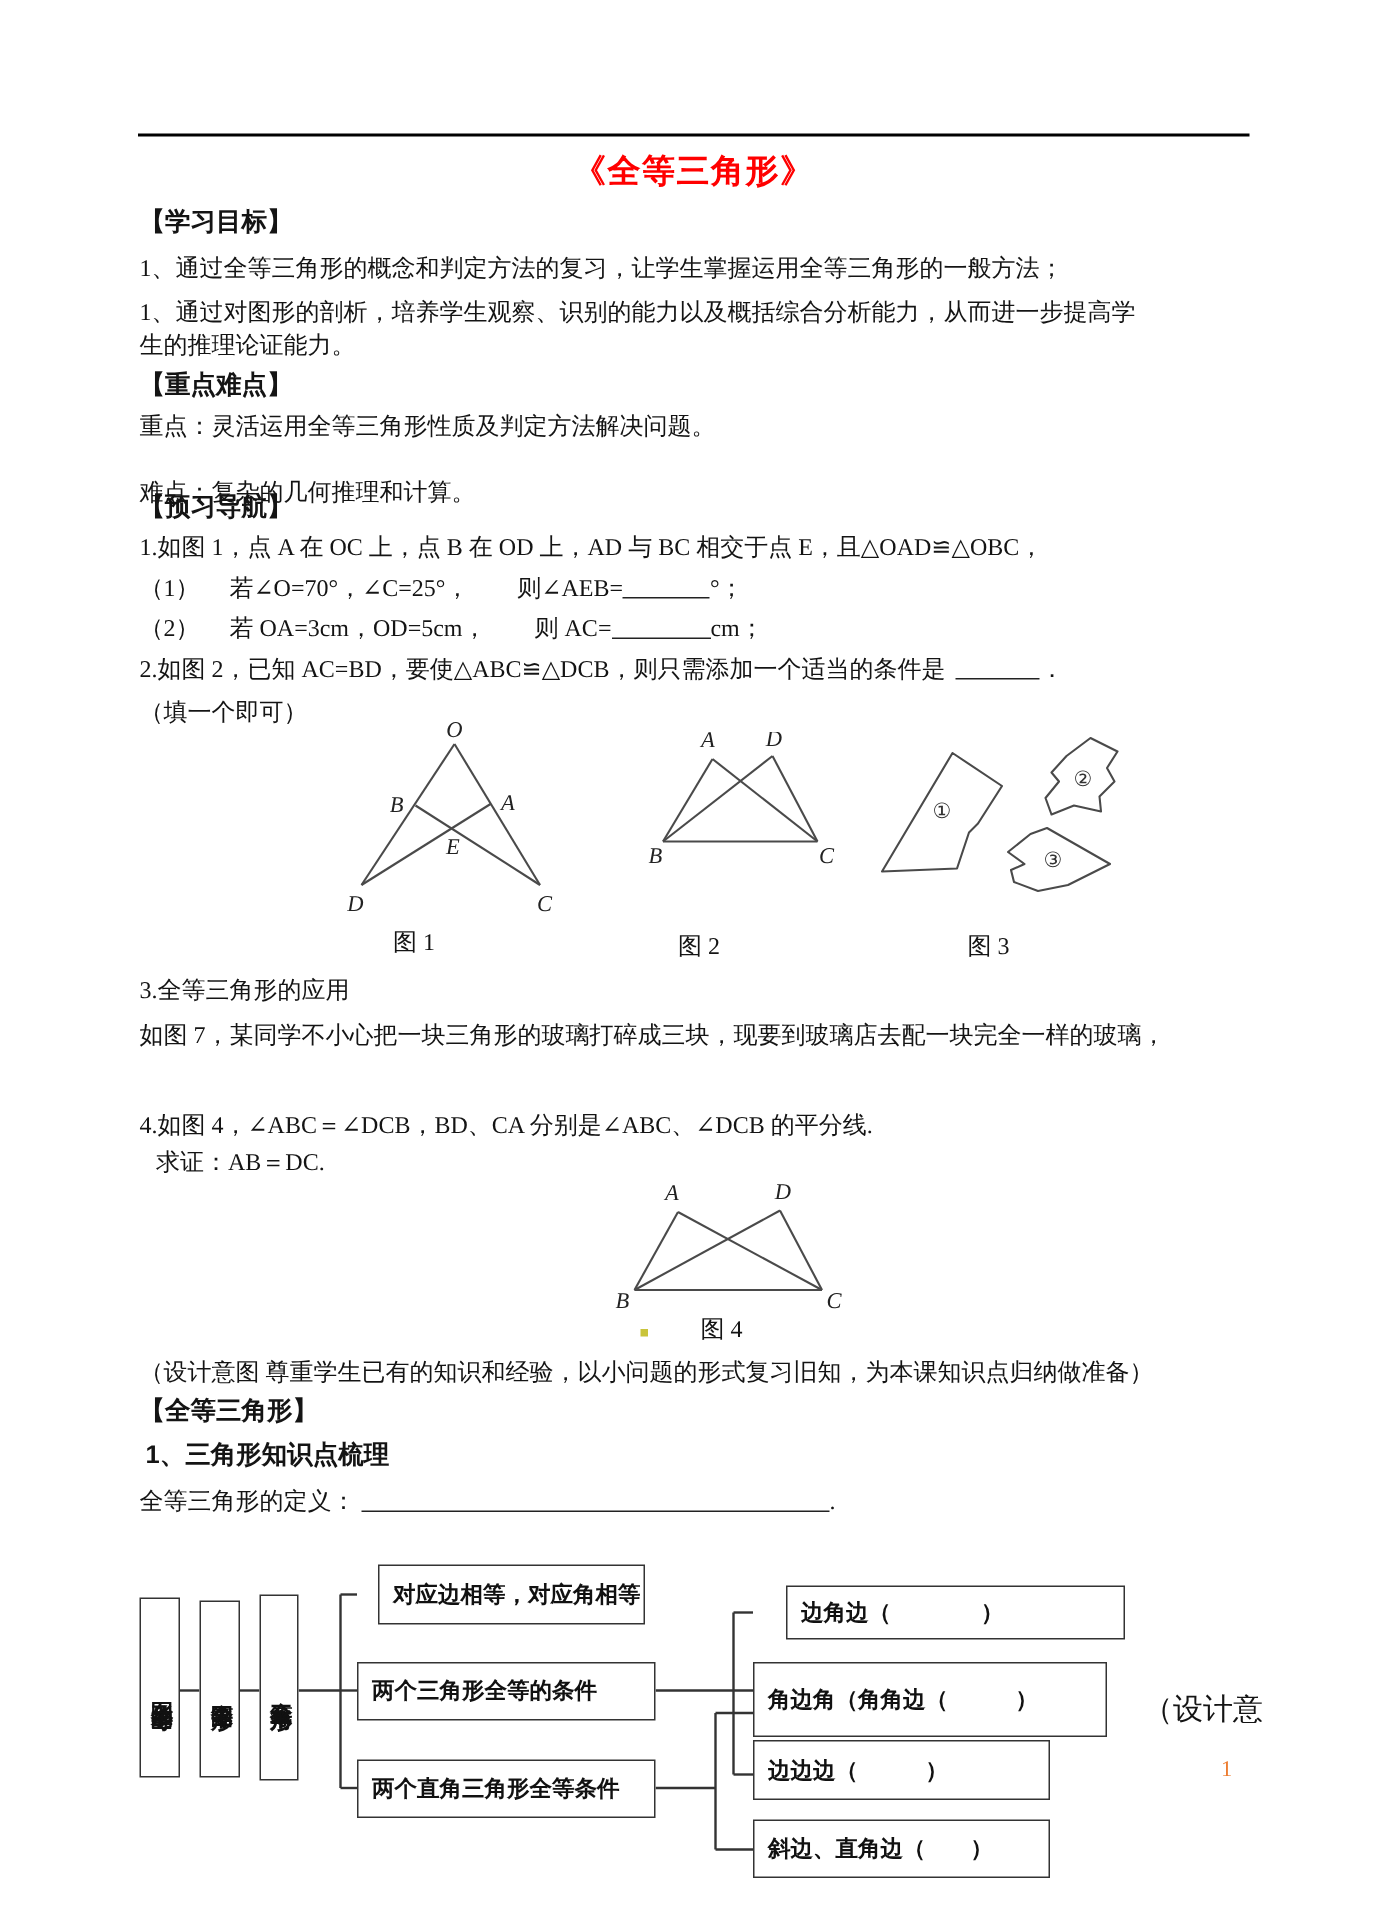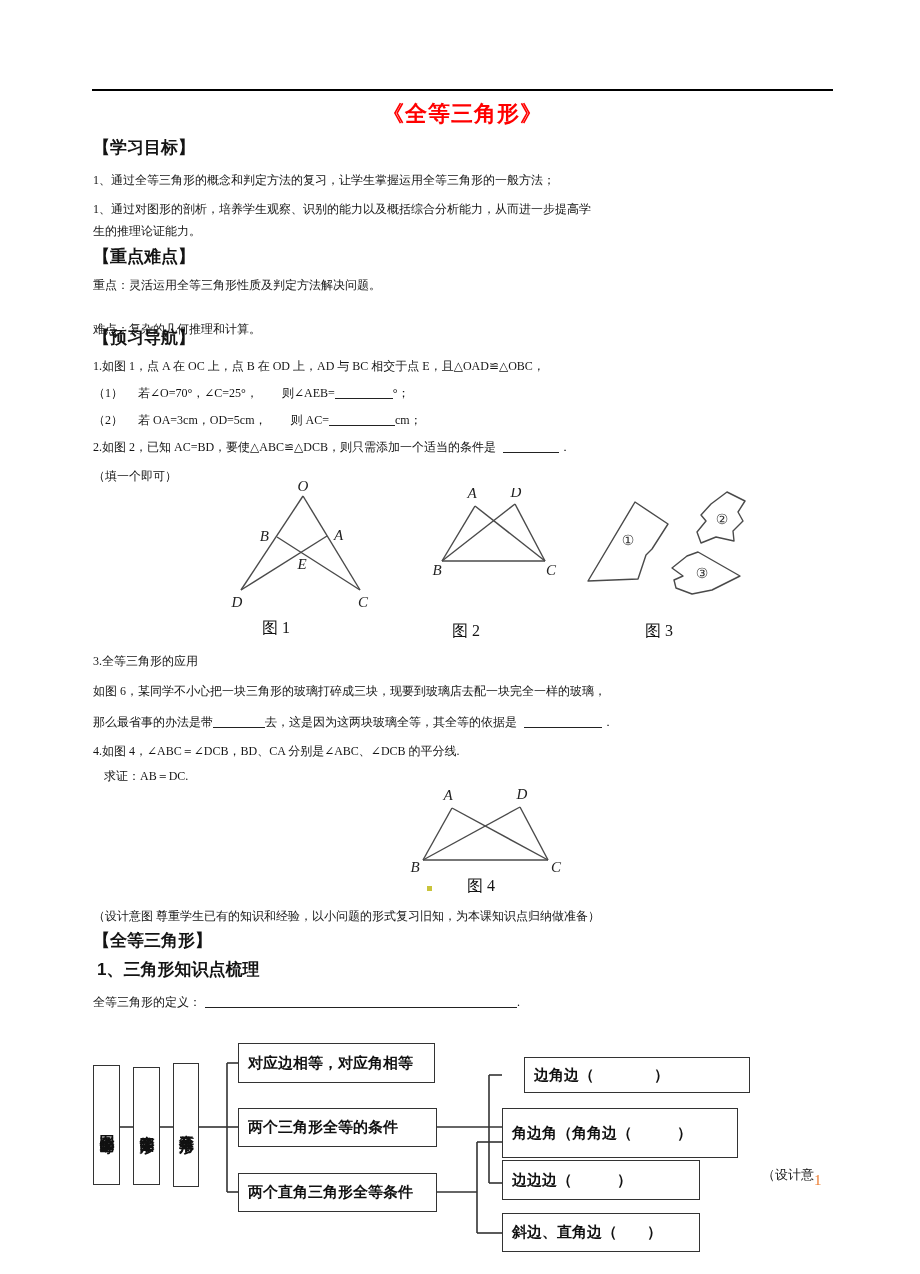--- a/index.html
+++ b/index.html
@@ -1,20 +1,20 @@
 <!DOCTYPE html>
 <html><head>
 <meta charset="utf-8">
 <style>
   html,body { margin:0; padding:0; background:#fff; }
   #page {
     position:relative; width:920px; height:1274px; background:#ffffff;
     font-family:"Liberation Serif","DejaVu Serif",serif; color:#141414; overflow:hidden;
   }
-  .line { position:absolute; left:93px; white-space:nowrap; font-size:12px; line-height:20px; }
+  .line { position:absolute; left:93px; white-space:nowrap; font-size:16px; line-height:20px; }
   .hdr  { font-family:"Liberation Sans","DejaVu Sans",sans-serif; font-weight:bold; font-size:17px; }
   .rule { position:absolute; left:92px; top:89px; width:741px; height:2px; background:#000; }
   .title {
     position:absolute; left:92px; top:99px; width:741px; text-align:center;
     font-family:"Liberation Sans","DejaVu Sans",sans-serif; font-weight:bold;
     font-size:22px; color:#ff0000; letter-spacing:1px;
   }
   .blank { display:inline-block; border-bottom:1.4px solid #222; height:15px; vertical-align:-2px; }
   .caption { position:absolute; font-size:16px; white-space:nowrap; }
   .figsvg { position:absolute; }
@@ -27,21 +27,21 @@
     display:flex; align-items:center; padding-left:9px; white-space:nowrap; overflow:hidden; color:#111;
   }
   .vbox {
     position:absolute; border:1.6px solid #333; background:#fff; box-sizing:border-box;
     font-family:"Liberation Sans","DejaVu Sans",sans-serif; font-size:15px; font-weight:600;
     writing-mode:vertical-rl; text-orientation:upright; letter-spacing:1px;
     display:flex; align-items:center; justify-content:center; color:#111;
   }
   #fc-lines { position:absolute; left:88px; top:1040px; }
   #fc-lines line { stroke:#333; stroke-width:1.6; }
-  .margin-note { position:absolute; font-size:13px; white-space:nowrap;margin-top:40px; }
+  .margin-note { position:absolute; font-size:20px; white-space:nowrap; }
   .pagenum { position:absolute; left:814px; top:1172px; font-size:15px; color:#ed7d31; }
   .artifact { position:absolute; width:5px; height:5px; background:#c9c43b; }
 </style>
 </head>
 <body>
 
 <div id="page">
 
   <div class="rule"></div>
   <div class="title">《全等三角形》</div>
@@ -105,24 +105,21 @@
       <polygon points="147,7 165,16 158,27 163,36 153,46 154,56 136,52 121,58 117,47 126,36 121,30 131,19"></polygon>
       <polygon points="107,71 118,67 160,91 132,105 112,109 96,103 94,95 103,91 92,83"></polygon>
     </g>
     <text class="circled" x="48" y="60" text-anchor="middle">①</text>
     <text class="circled" x="142" y="39" text-anchor="middle">②</text>
     <text class="circled" x="122" y="93" text-anchor="middle">③</text>
   </svg>
   <div class="caption" style="left:645px;top:621px">图 3</div>
 
   <div class="line" style="top:651px">3.全等三角形的应用</div>
-  <div class="line" style="top:681px">如图 6，某同学不小心把一块三角形的玻璃打碎成三块，现要到玻璃店去配一块完全一样的玻璃，</div>
-  <div class="line" style="top:712px">
-    <span>那么最省事的办法是带</span><span class="blank" style="width:52px"></span><span>去，这是因为这两块玻璃全等，其全等的依据是</span><span class="blank" style="width:78px;margin-left:7px"></span><span>．</span>
-  </div>
+  <div class="line" style="top:681px">如图 7，某同学不小心把一块三角形的玻璃打碎成三块，现要到玻璃店去配一块完全一样的玻璃，</div>
   <div class="line" style="top:741px">4.如图 4，∠ABC＝∠DCB，BD、CA 分别是∠ABC、∠DCB 的平分线.</div>
   <div class="line" style="top:766px;left:104px">求证：AB＝DC.</div>
 
   <svg class="figsvg" style="left:400px;top:788px" width="175" height="92">
     <g>
       <line x1="23" y1="72" x2="52" y2="20"></line>
       <line x1="52" y1="20" x2="148" y2="72"></line>
       <line x1="23" y1="72" x2="120" y2="19"></line>
       <line x1="120" y1="19" x2="148" y2="72"></line>
       <line x1="23" y1="72" x2="148" y2="72"></line>
@@ -157,21 +154,21 @@
     <line x1="389" y1="102" x2="389" y2="193"></line>
     <line x1="389" y1="102" x2="414" y2="102"></line>
     <line x1="389" y1="193" x2="414" y2="193"></line>
     <line x1="349" y1="152" x2="389" y2="152"></line>
   </svg>
 
   <div class="vbox" style="left:93px;top:1065px;width:27px;height:120px">图形的全等</div>
   <div class="vbox" style="left:133px;top:1067px;width:27px;height:118px">全等图形</div>
   <div class="vbox" style="left:173px;top:1063px;width:26px;height:124px">全等三角形</div>
 
-  <div class="fcbox" style="left:238px;top:1043px;width:197px;height:40px">对应边相等，对应角相等</div>
+  <div class="fcbox" style="left:252px;top:1043px;width:178px;height:40px">对应边相等，对应角相等</div>
   <div class="fcbox" style="left:238px;top:1108px;width:199px;height:39px">两个三角形全等的条件</div>
   <div class="fcbox" style="left:238px;top:1173px;width:199px;height:39px">两个直角三角形全等条件</div>
 
   <div class="fcbox" style="left:524px;top:1057px;width:226px;height:36px">边角边（　　　　）</div>
   <div class="fcbox" style="left:502px;top:1108px;width:236px;height:50px">角边角（角角边（　　　）</div>
   <div class="fcbox" style="left:502px;top:1160px;width:198px;height:40px">边边边（　　　）</div>
   <div class="fcbox" style="left:502px;top:1213px;width:198px;height:39px">斜边、直角边（　　）</div>
 
   <div class="margin-note" style="left:762px;top:1126px">（设计意</div>
   <div class="pagenum">1</div>

